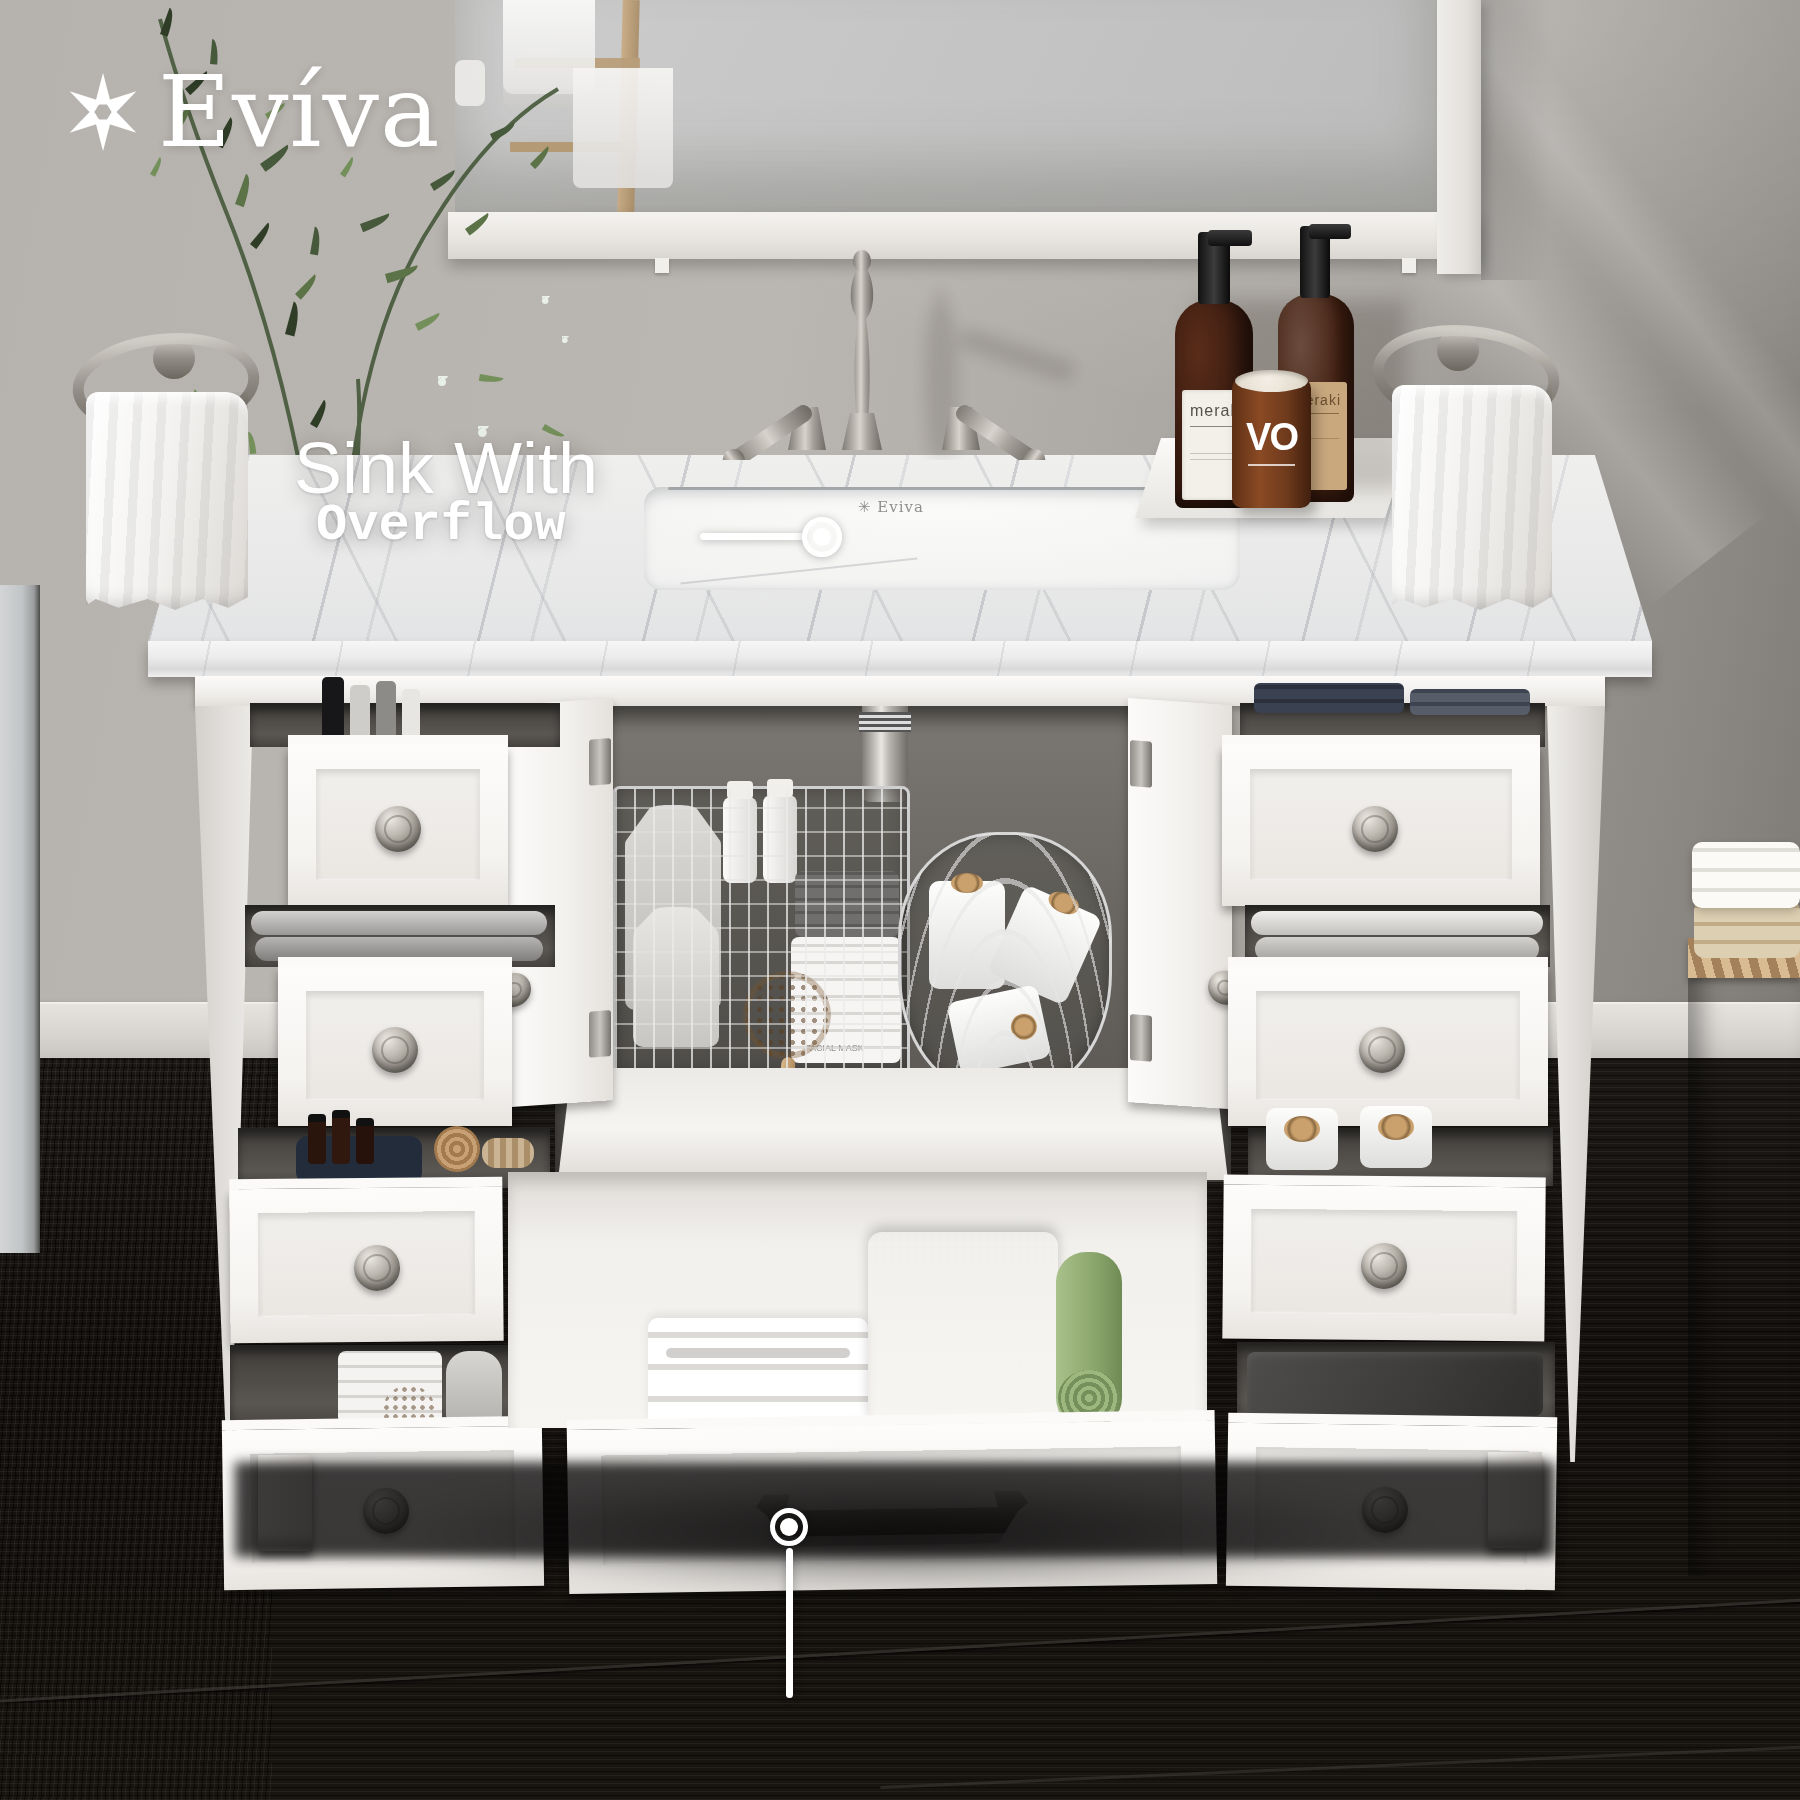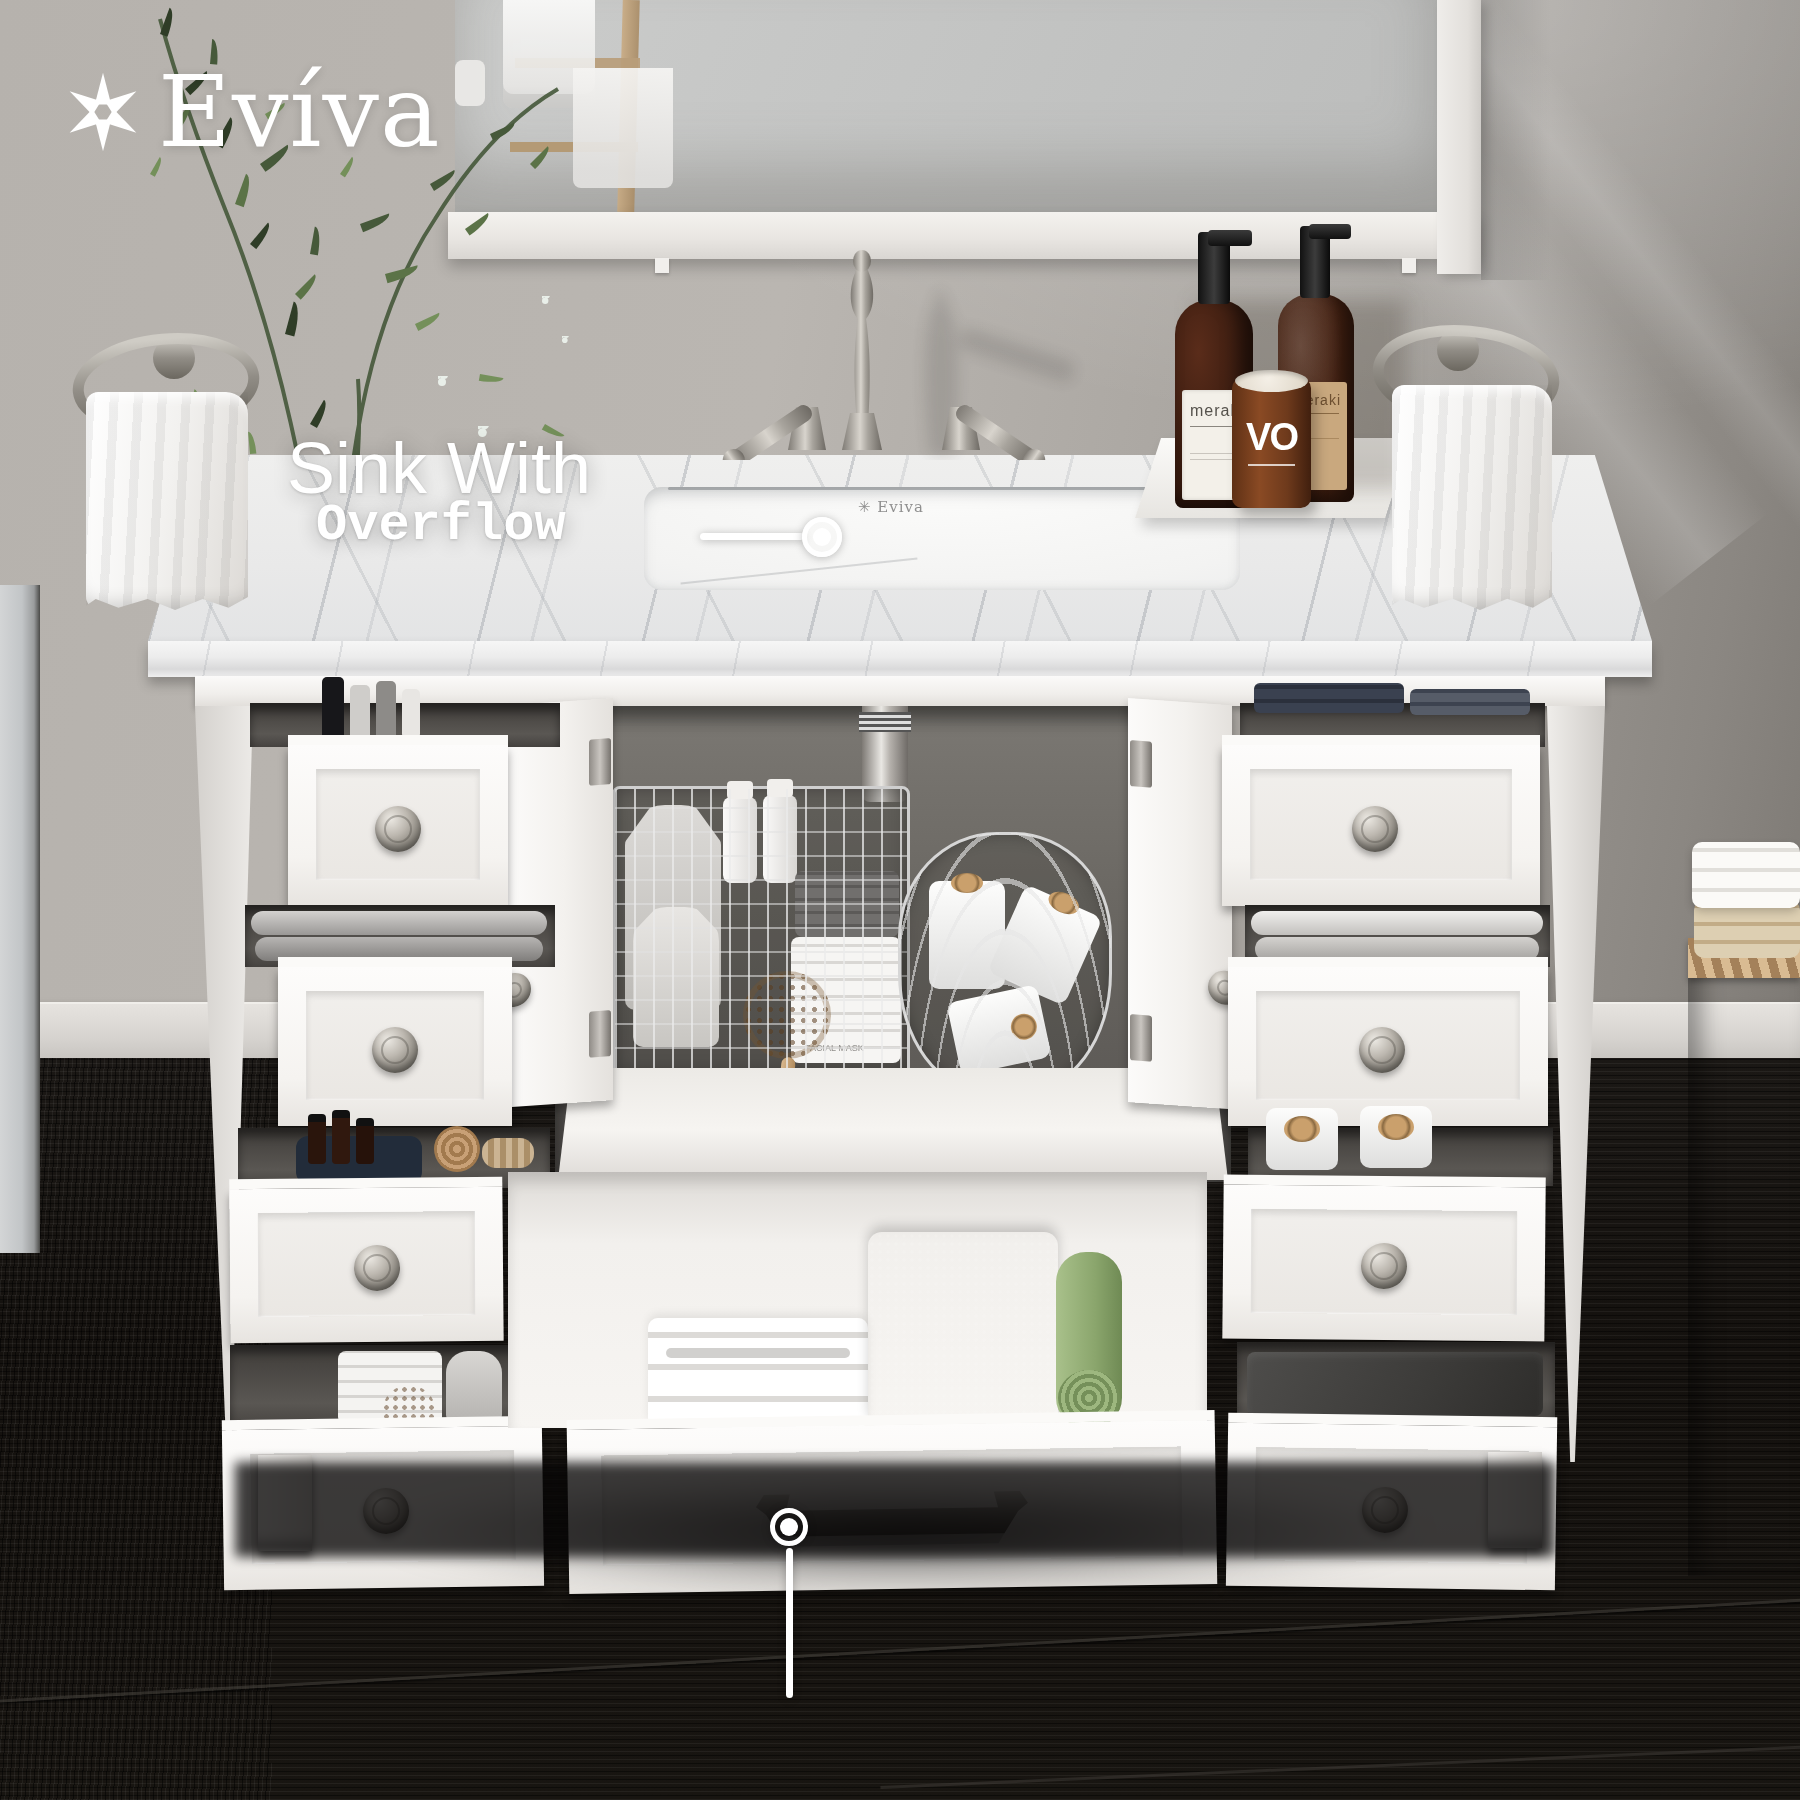--- a/index.html
+++ b/index.html
@@ -539,21 +539,21 @@
   <div class="abs leg" style="left:258px;top:1455px;"></div>
   <div class="abs leg" style="left:1488px;top:1452px;"></div>
 
   <div class="abs vanity-shadow"></div>
   <div class="abs under-dark"></div>
   <div class="abs hamper"></div>
   <div class="abs hamper-rim"></div>
   <div class="abs" style="left:1694px;top:900px;width:106px;height:58px;border-radius:10px;background:repeating-linear-gradient(0deg,#e0d2b4 0 14px,#c7b astro 14px 18px);background:repeating-linear-gradient(0deg,#ddcfb2 0 14px,#c2ac87 14px 18px);"></div>
   <div class="abs" style="left:1692px;top:842px;width:108px;height:66px;border-radius:10px;background:repeating-linear-gradient(0deg,#fbfaf7 0 16px,#e1dfda 16px 20px);box-shadow:0 4px 8px rgba(0,0,0,.2);"></div>
 
-  <div class="abs ann" style="left:287px;top:432px;font-size:72px;font-weight:400;">Sink With</div>
+  <div class="abs ann" style="left:294px;top:432px;font-size:72px;font-weight:400;">Sink With</div>
   <div class="abs ann" style="left:316px;top:500px;font-size:52px;font-weight:700;font-family:Liberation Mono, monospace;">Overflow</div>
   <div class="abs lead" style="left:700px;top:533px;width:104px;height:7px;"></div>
   <div class="abs marker" style="left:802px;top:517px;width:40px;height:40px;"></div>
 
   <div class="abs marker" style="left:770px;top:1508px;width:38px;height:38px;"></div>
   <div class="abs lead" style="left:786px;top:1548px;width:7px;height:150px;"></div>
 
 </div>
 
 </body></html>

